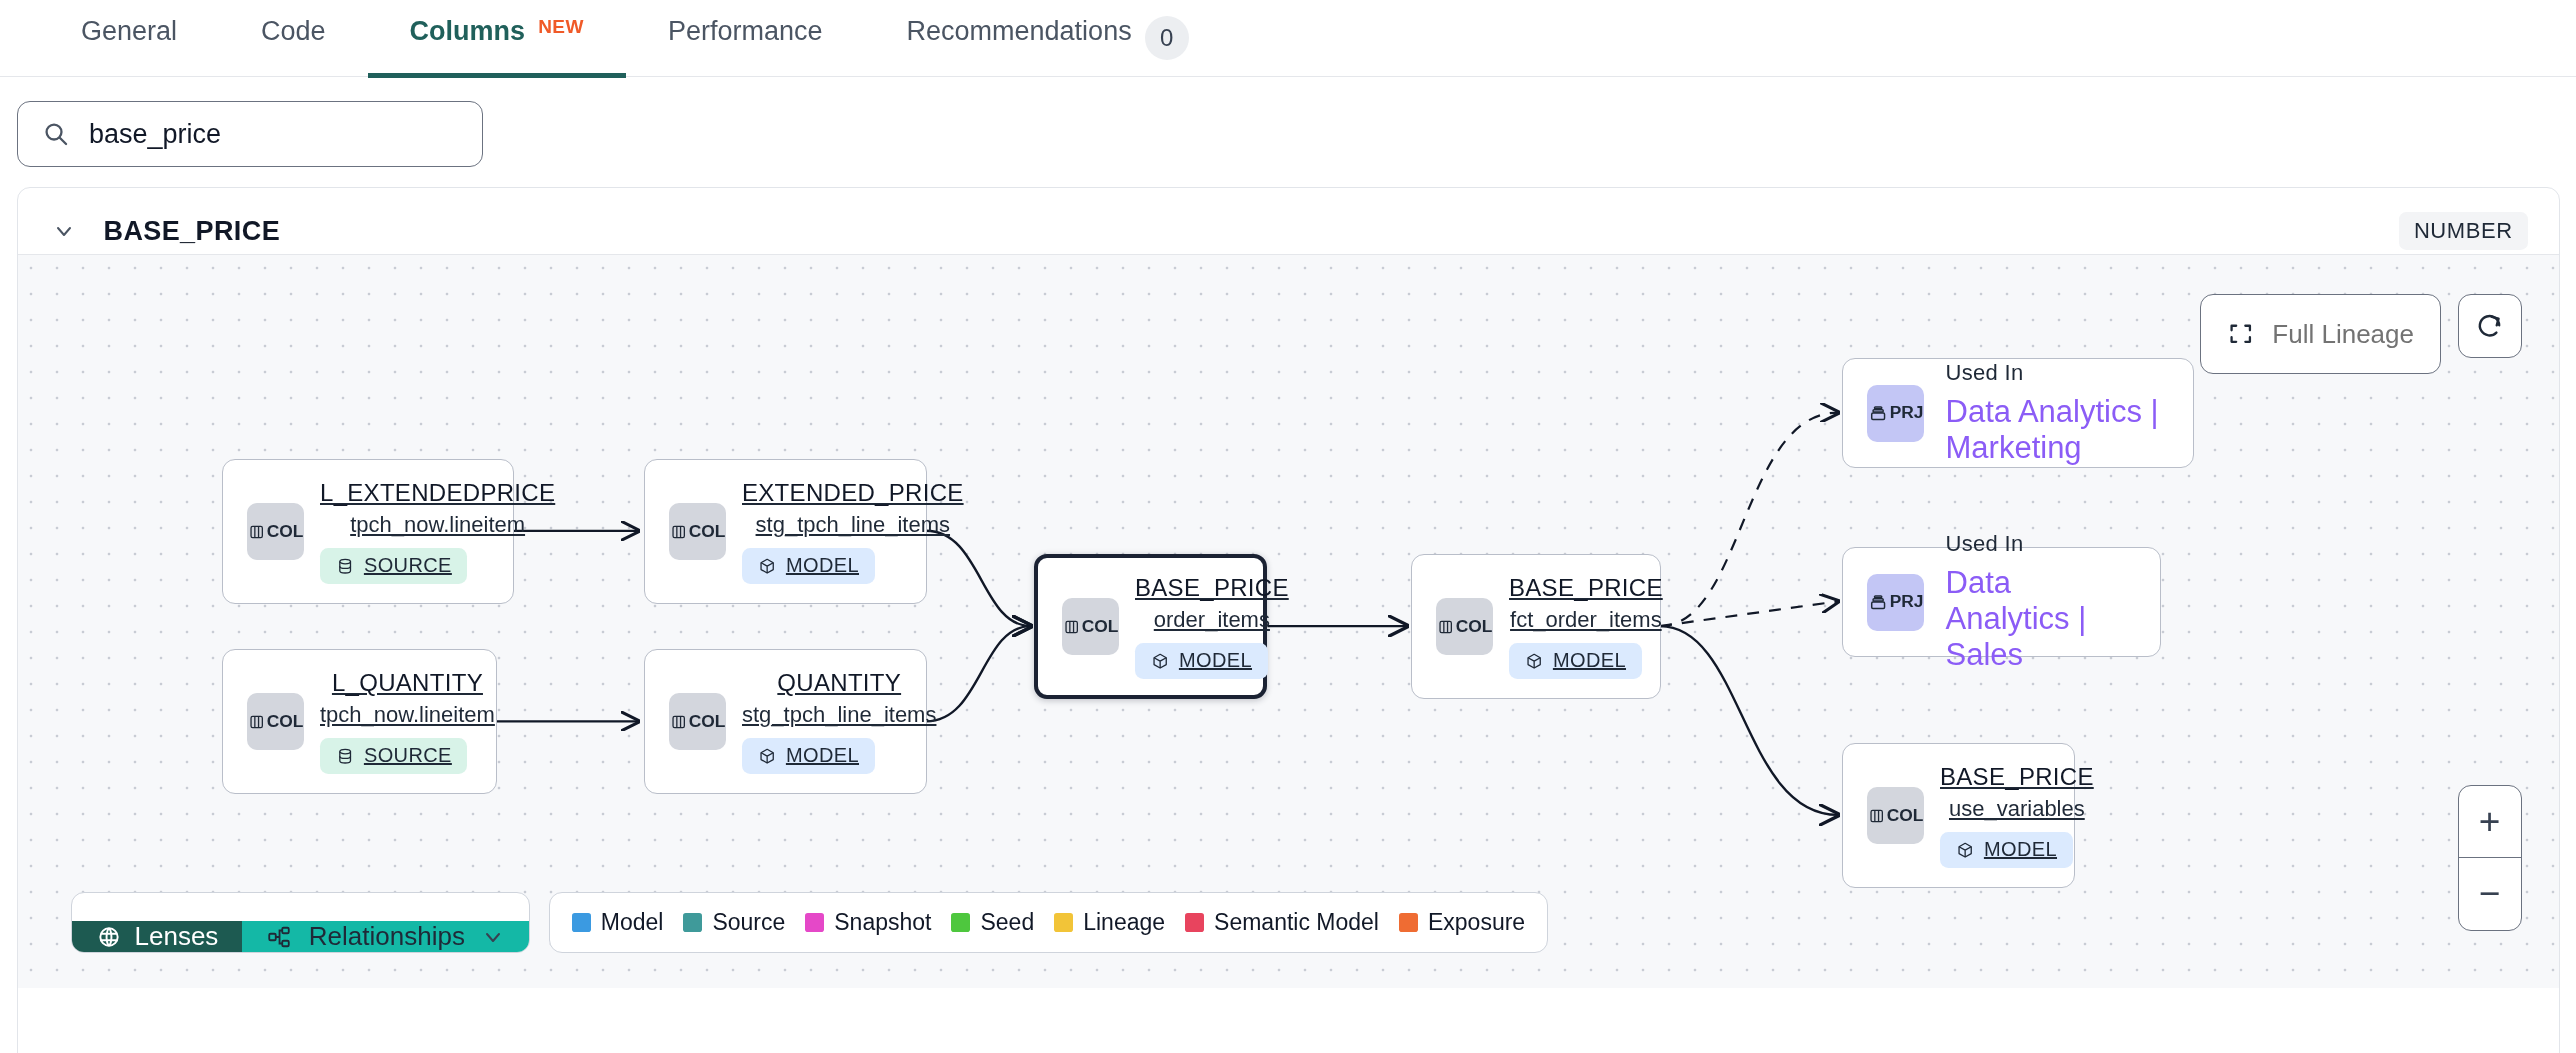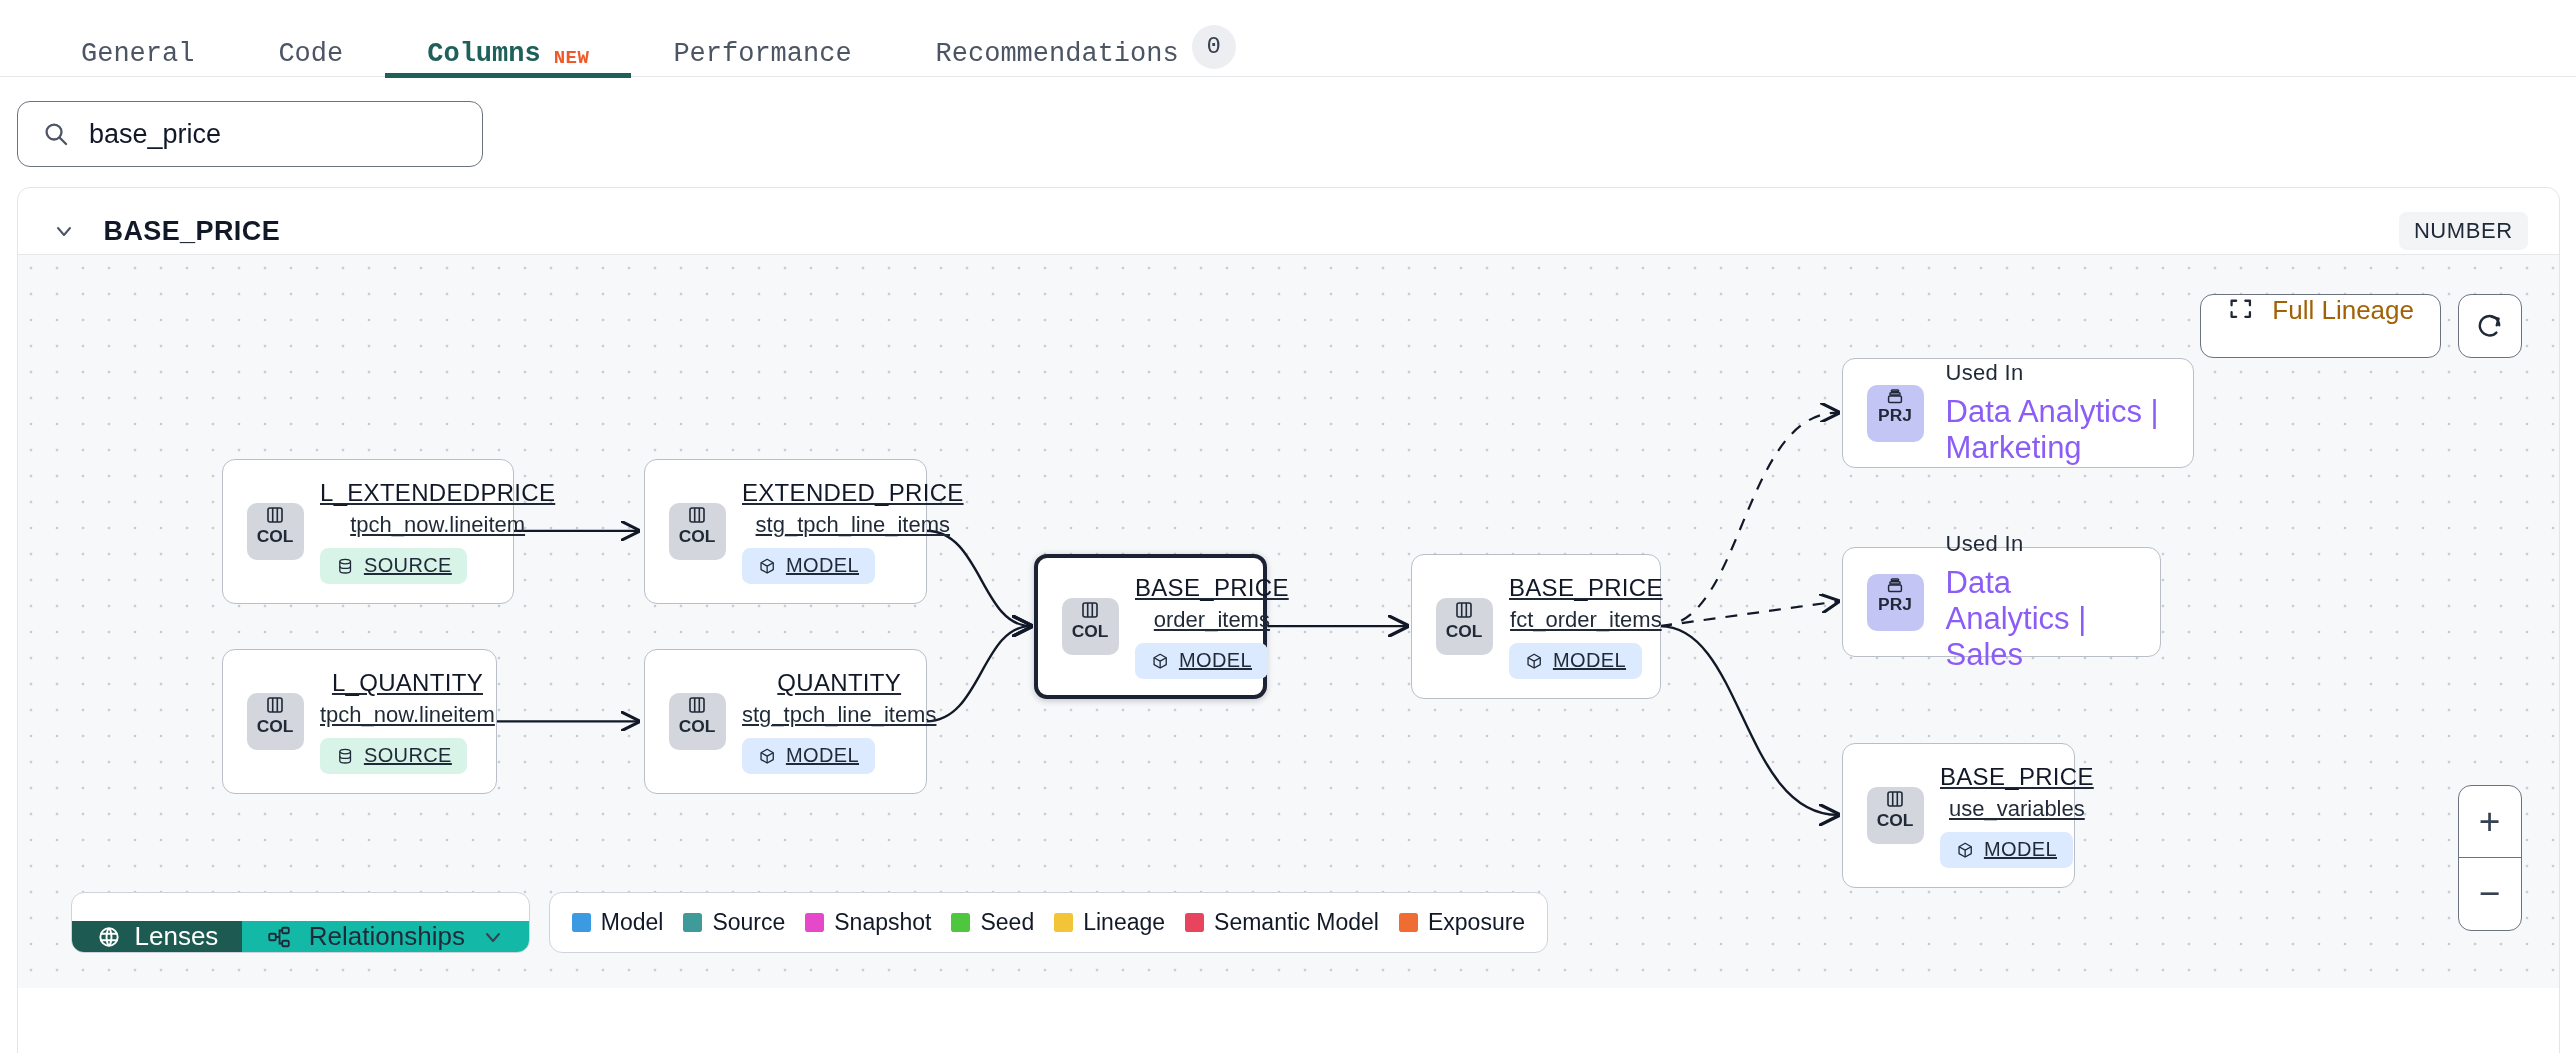--- a/index.html
+++ b/index.html
@@ -18,28 +18,27 @@
     border-bottom: 1.8px solid #e5e7eb;
     display: flex;
     align-items: center;
     padding-left: 39px;
     gap: 0;
   }
   .tab {
     position: relative;
     height: 77px;
     display: flex;
-    align-items: flex-end;
+    align-items: flex-start;
     gap: 13px;
-    padding: 8px 42px;
+    padding: 16px 42px;
     font-size: 27px;
     color: #4b5563;
     cursor: pointer;
     white-space: nowrap;
-    font-family: Liberation Mono, monospace;
   }
   .tab.active { color: #20605b; font-weight: 700; }
   .tab.active::after {
     content: "";
     position: absolute;
     left: 0; right: 0; bottom: -1.8px;
     height: 5.5px;
     background: #20605b;
   }
   .tab-new {
@@ -152,22 +151,22 @@
     z-index: 2;
   }
   .node.selected {
     border: 4.6px solid #1b2233;
     box-shadow: 0 1.8px 6.4px rgba(17,24,39,.22);
   }
   .badge-sq {
     width: 57px; height: 57px;
     border-radius: 10px;
     background: #d3d6dd;
-    display: flex; flex-direction: column;
-    align-items: center; 
+    display: flex; flex-direction: row;
+    align-items: center; justify-content: center;
     gap: 0.9px;
     flex: none;
   }
   .badge-sq.prj { background: #c3c6f5; }
   .badge-sq .lbl { font-size: 17.4px; font-weight: 700; color: #1f2937; line-height: 1; }
   .node-body { margin-left: 22px; display: flex; flex-direction: column; gap: 4.6px; }
   .node-title { font-size: 24px; color: #111827; letter-spacing: 0.3px; }
   .node-sub { font-size: 22px; color: #1f2937; }
   .pill {
     margin-top: 5.5px;
@@ -189,28 +188,28 @@
   .node.prj .node-sub { font-size: 31px; color: #8b5cf6; }
 
   
   .ctrl-row {
     position: absolute;
     top: 39px; right: 37px;
     display: flex; gap: 16.5px;
     z-index: 5;
   }
   .btn-lineage {
-    height: 64px;
-    display: flex; gap: 18.3px;
+    height: 80px;
+    display: flex; align-items: center; gap: 18.3px;
     padding: 0 26px;
     background: #fff;
     border: 1.8px solid #6b7280;
     border-radius: 13px;
     font-size: 26px;
-    color: #a16207;
+    color: #737373;
     cursor: pointer;
   }
   .btn-icon {
     width: 64px; height: 64px;
     background: #fff;
     border: 1.8px solid #6b7280;
     border-radius: 13px;
     display: flex; align-items: center; justify-content: center;
     cursor: pointer;
   }

